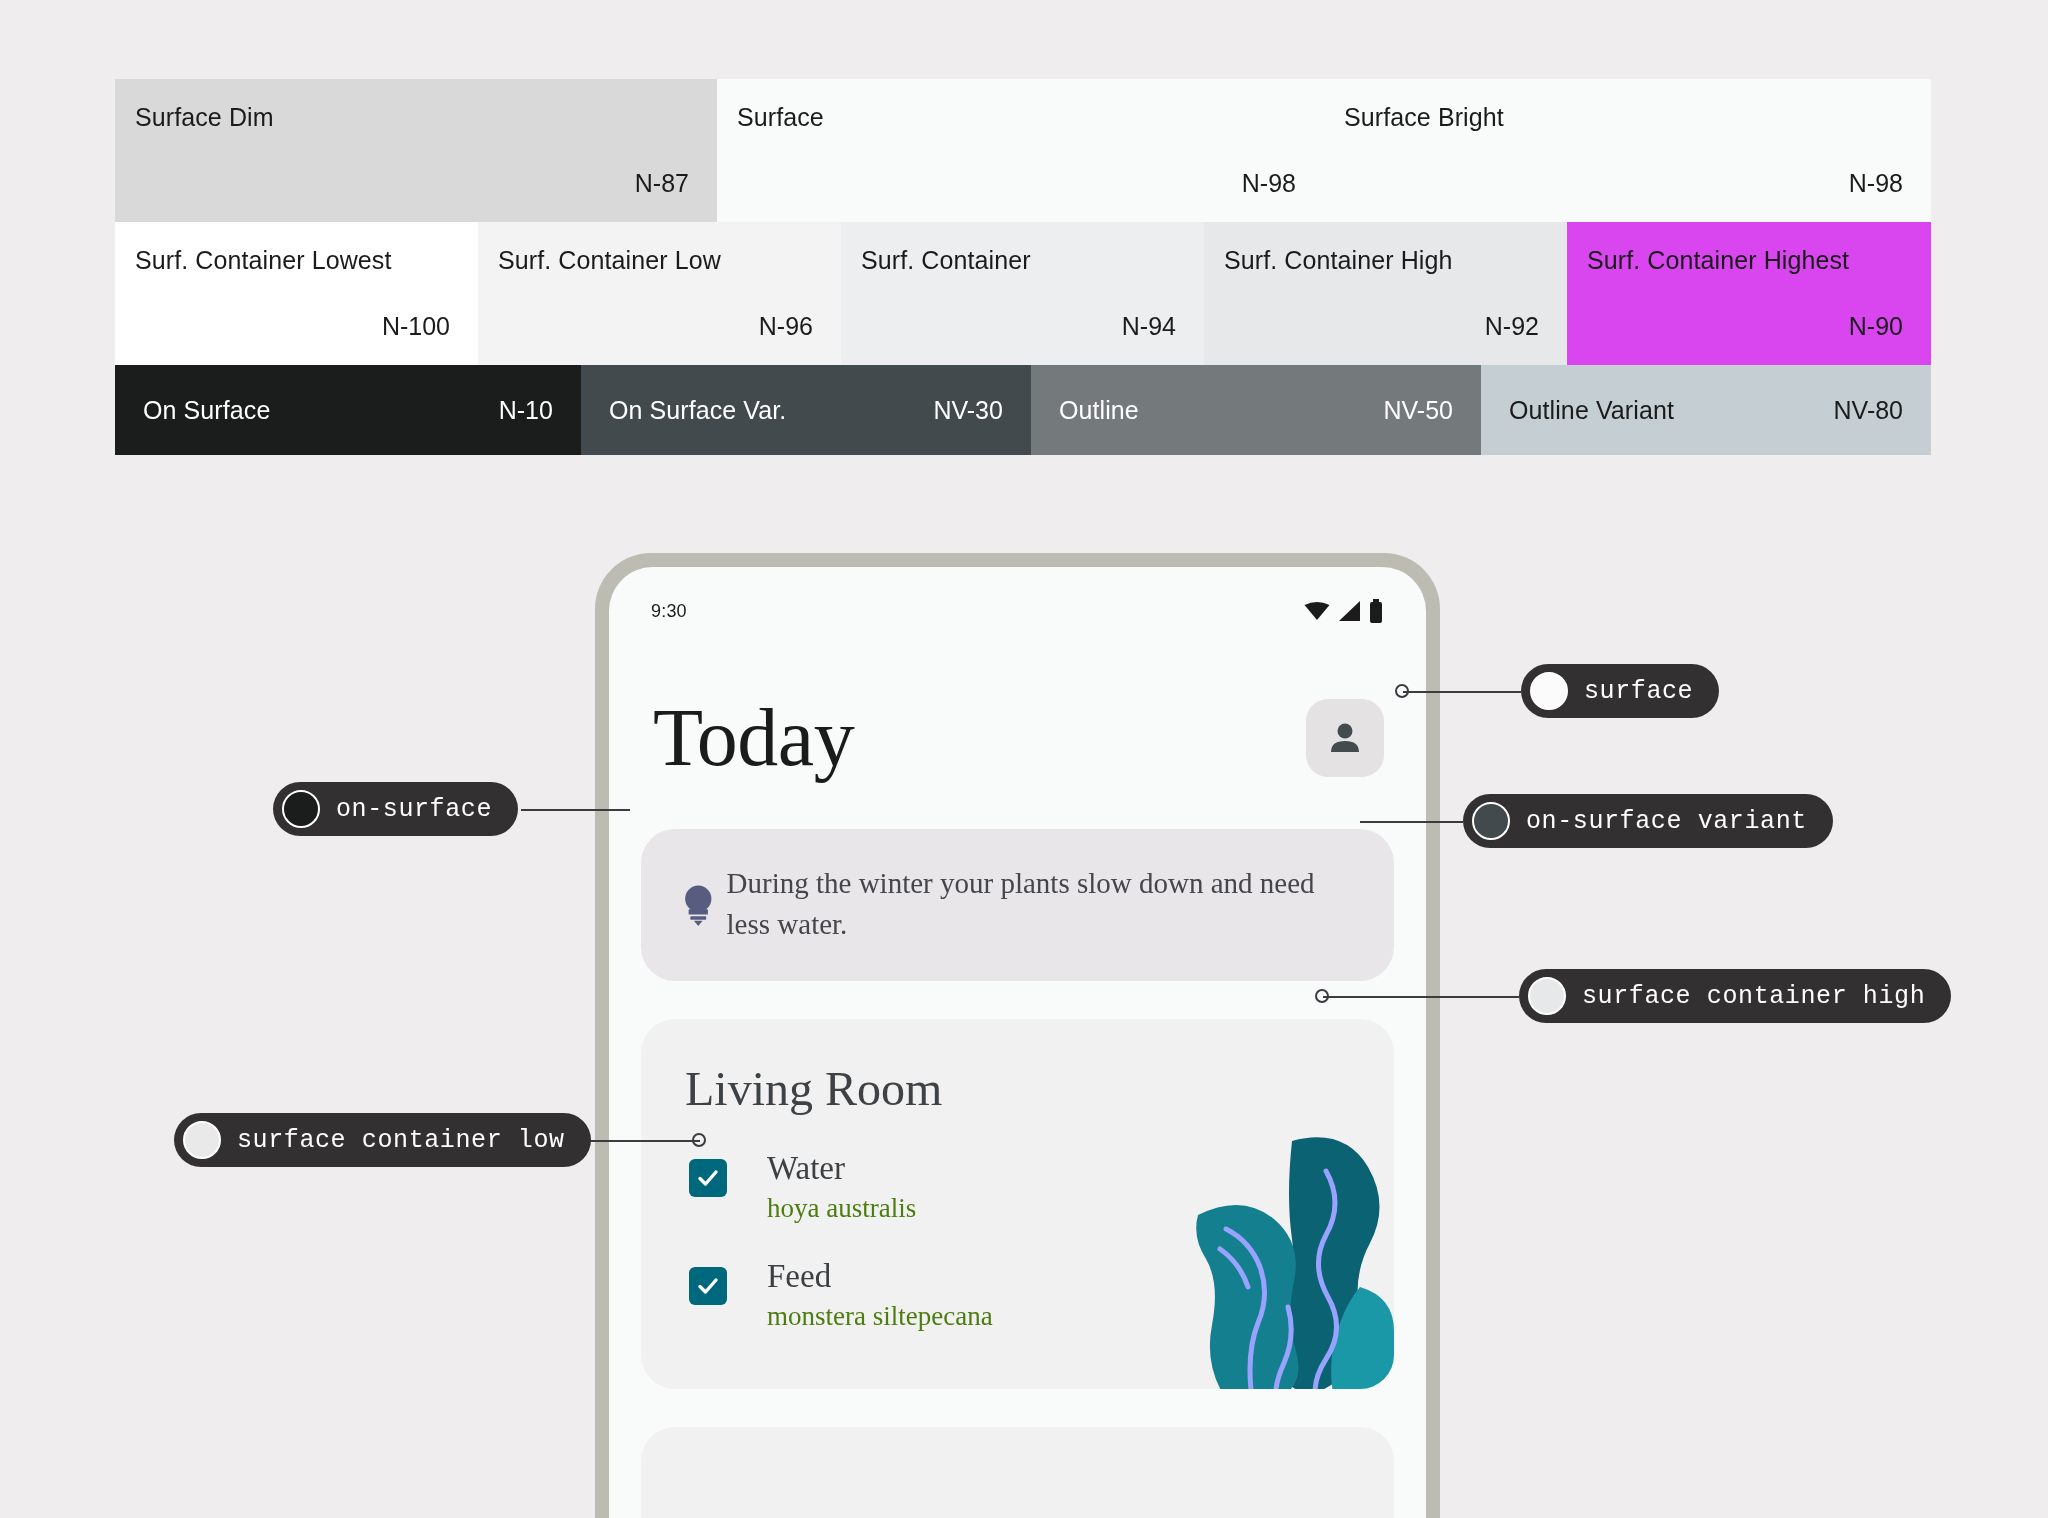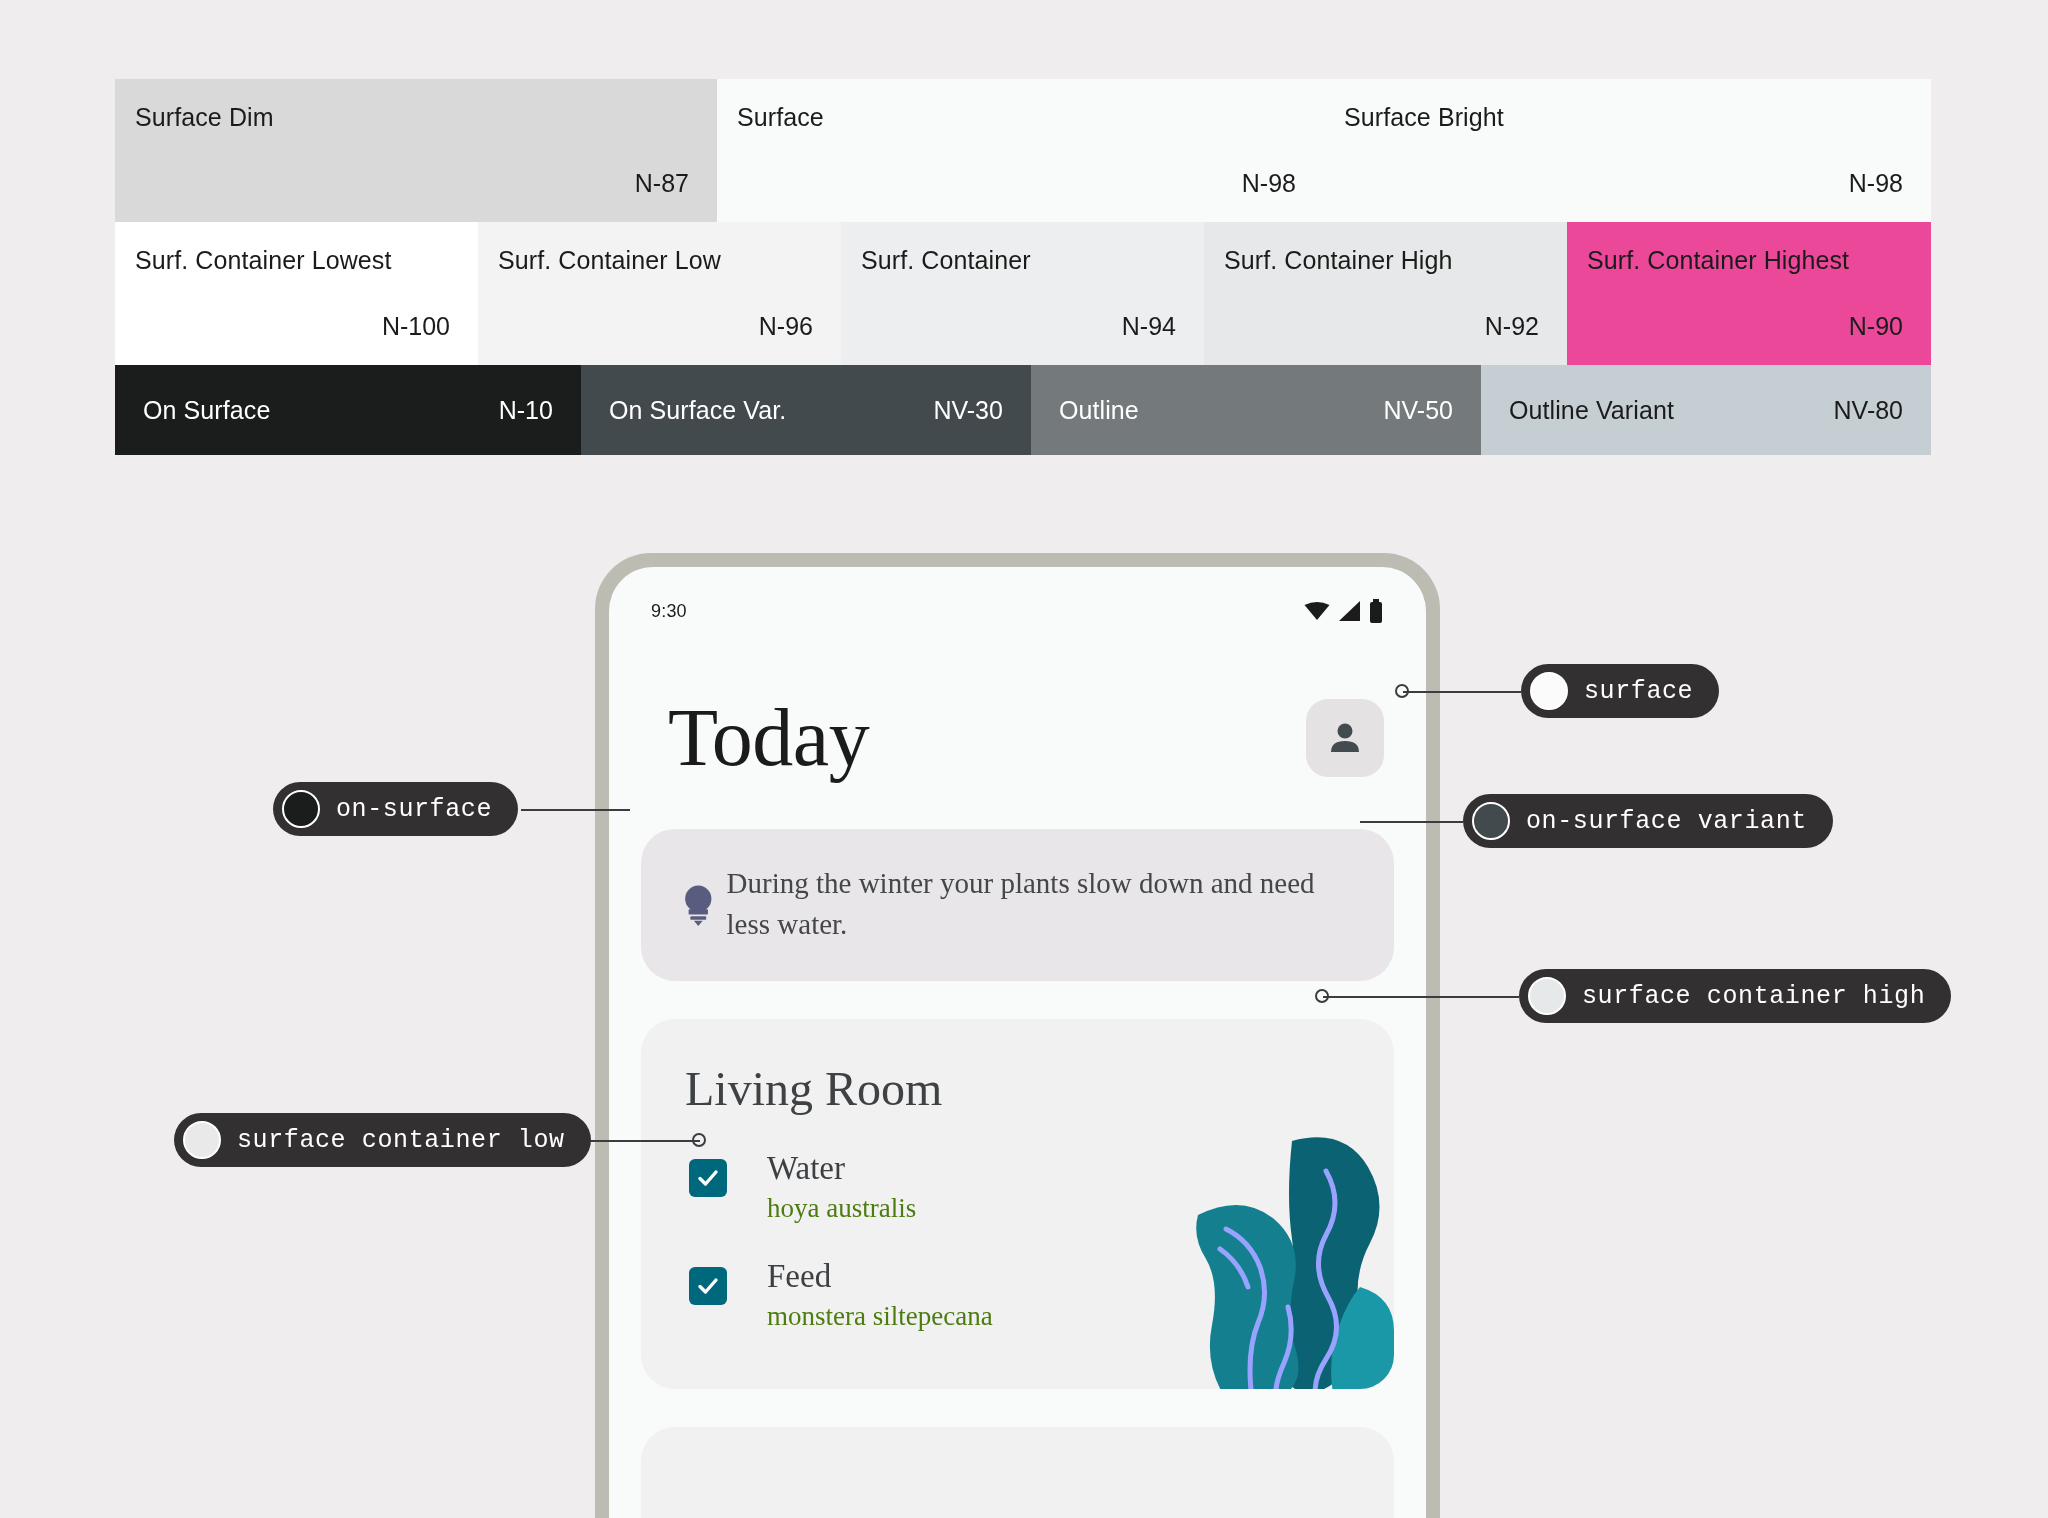--- a/index.html
+++ b/index.html
@@ -47,21 +47,21 @@
     height: 70px; display: flex; align-items: center;
     justify-content: space-between;
     padding: 18px 42px 0 42px;
   }
   .status-time { font-size: 18px; color: #1c1b1b; letter-spacing: .2px; }
   .status-icons { display: flex; align-items: center; gap: 7px; }
 
   
   .app-bar {
     display: flex; align-items: flex-end; justify-content: space-between;
-    padding: 62px 42px 0 59px;
+    padding: 62px 42px 0 44px;
   }
   .page-title {
     font-family: "Liberation Serif", serif;
     font-size: 82px; line-height: .95; color: #1b1b1b;
     letter-spacing: -.5px;
   }
   .avatar {
     width: 78px; height: 78px; border-radius: 22px;
     background: #e4e2e3;
     display: flex; align-items: center; justify-content: center;
@@ -172,21 +172,21 @@
           <div class="sw-token">N-96</div>
         </div>
         <div class="swatch" style="background: rgb(237, 238, 239); color: rgb(27, 27, 27); width: 363px;">
           <div class="sw-label">Surf. Container</div>
           <div class="sw-token">N-94</div>
         </div>
         <div class="swatch" style="background: rgb(231, 232, 233); color: rgb(27, 27, 27); width: 363px;">
           <div class="sw-label">Surf. Container High</div>
           <div class="sw-token">N-92</div>
         </div>
-        <div class="swatch" style="background: #ec4899; color: rgb(27, 27, 27); width: 364px;">
+        <div class="swatch" style="background: #d946ef; color: rgb(27, 27, 27); width: 364px;">
           <div class="sw-label">Surf. Container Highest</div>
           <div class="sw-token">N-90</div>
         </div>
       </div>
       <div class="swatch-row">
         <div class="swatch short" style="background: rgb(27, 28, 28); color: rgb(255, 255, 255); width: 470px;">
           <div class="sw-label">On Surface</div>
           <div class="sw-token">N-10</div>
         </div>
         <div class="swatch short" style="background: rgb(67, 74, 77); color: rgb(255, 255, 255); width: 454px;">

